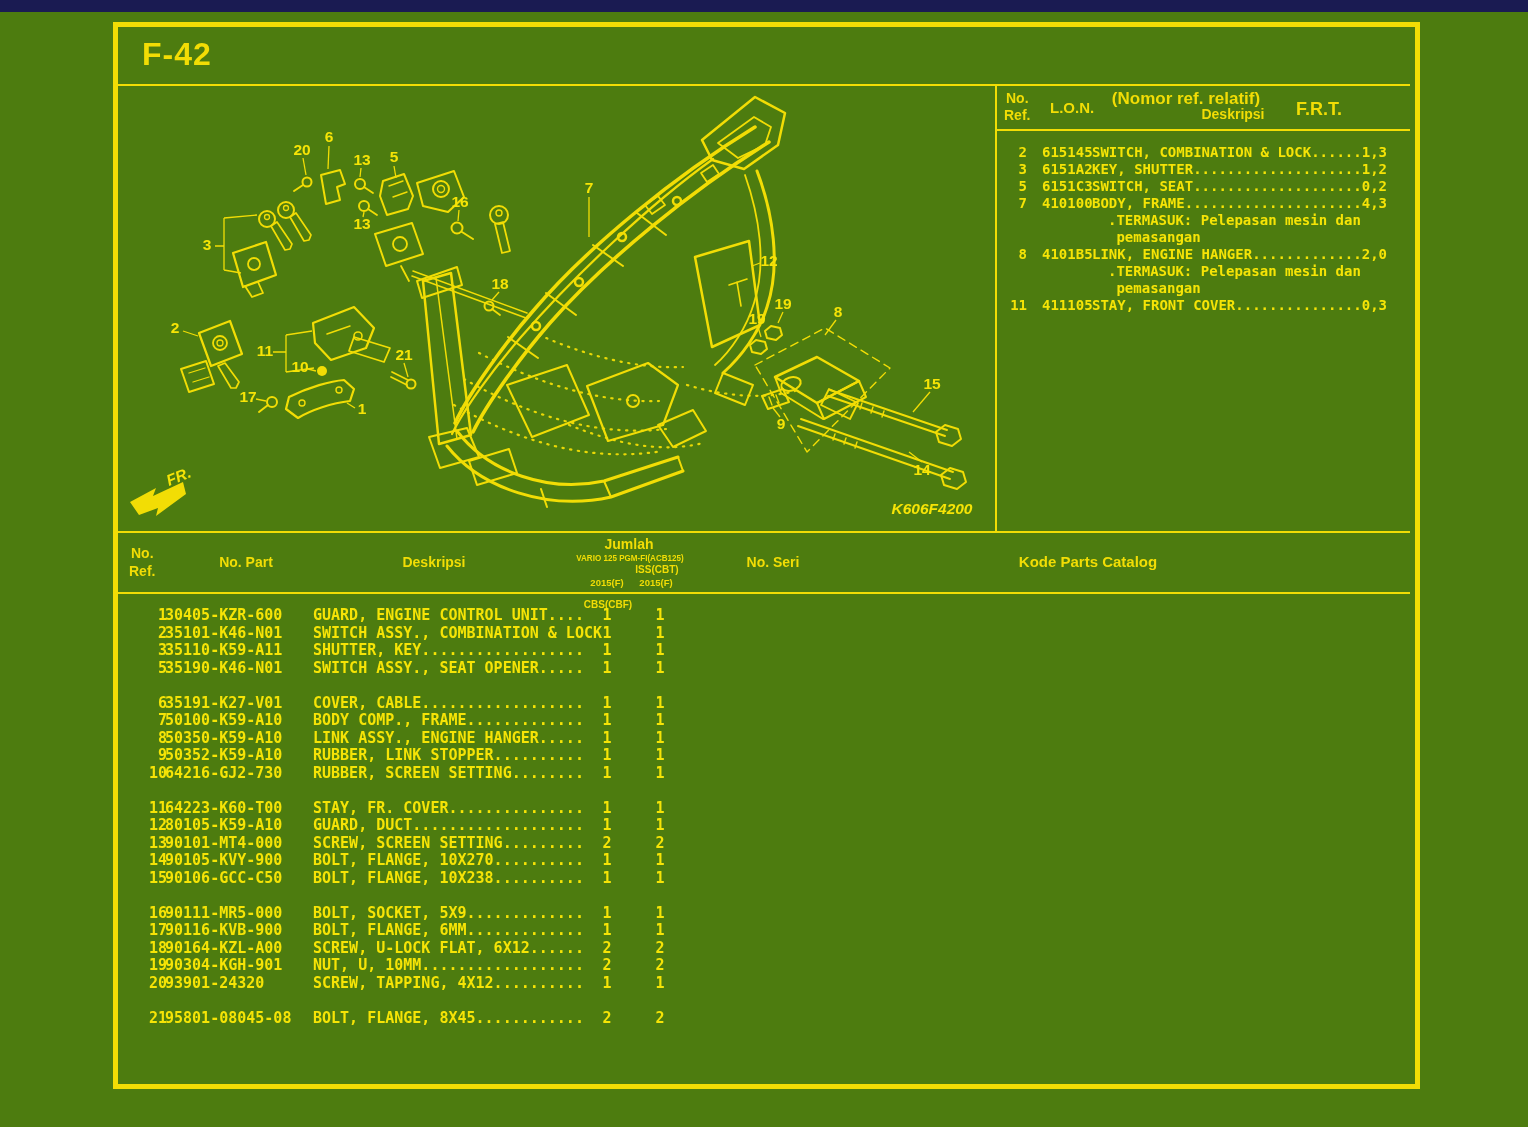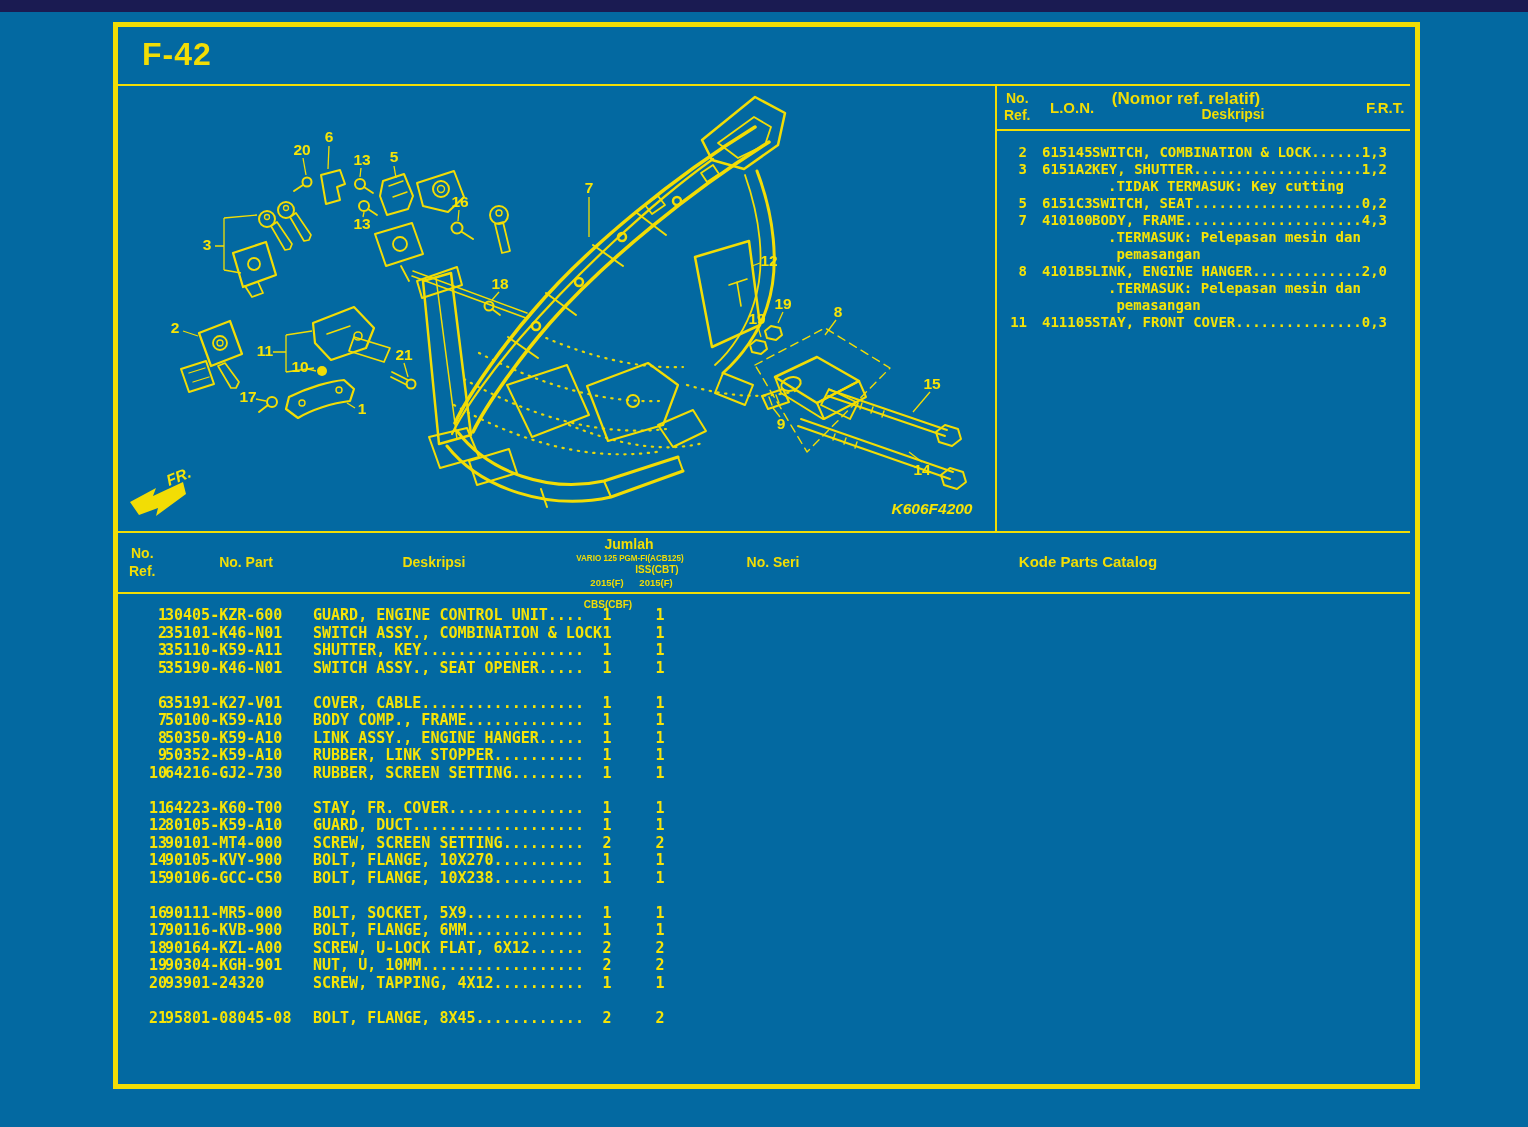--- a/index.html
+++ b/index.html
@@ -1,16 +1,16 @@
 <!DOCTYPE html>
 <html><head>
 <meta charset="utf-8">
 <style>
   html,body{margin:0;padding:0;background:#2a2b6a;}
-  #page{position:relative;width:1528px;height:1127px;background:#0369a1;overflow:hidden;
+  #page{position:relative;width:1528px;height:1127px;background:#4d7c0f;overflow:hidden;
         font-family:"Liberation Sans",sans-serif;}
   .sans{font-family:"Liberation Sans",sans-serif;font-weight:bold;color:#f2dd05;}
   .mono{font-family:"DejaVu Sans Mono",monospace;font-weight:bold;color:#f6e406;}
   #top-strip{position:absolute;left:0;top:0;width:1528px;height:12px;background:#1a1b52;}
   #frame-border{position:absolute;left:113px;top:22px;width:1297px;height:1057px;
                 border:5px solid #f2dd05;}
   .hline{position:absolute;height:2px;background:#f2dd05;}
   .vline{position:absolute;width:2px;background:#f2dd05;}
   #page-code{position:absolute;left:142px;top:36px;font-size:32px;letter-spacing:1px;}
   #page-title{position:absolute;left:118px;top:38px;width:1292px;text-align:center;
@@ -49,34 +49,31 @@
   <div class="vline" style="left:995px;top:85px;height:447px;"></div>
   <div class="hline" style="left:997px;top:129px;width:413px;"></div>
   <div class="hline" style="left:118px;top:531px;width:1292px;"></div>
   <div class="hline" style="left:118px;top:592px;width:1292px;"></div>
 
   <div class="frt-hdr sans" style="left:1006px;top:90px;">No.</div>
   <div class="frt-hdr sans" style="left:1004px;top:107px;">Ref.</div>
   <div class="frt-hdr sans" style="left:1050px;top:99px;font-size:15px;">L.O.N.</div>
   <div class="frt-hdr sans" style="left:1106px;top:89px;width:160px;text-align:center;font-size:17px;">(Nomor ref. relatif)</div>
   <div class="frt-hdr sans" style="left:1153px;top:106px;width:160px;text-align:center;">Deskripsi</div>
-  <div class="frt-hdr sans" style="left:1366px;top:99px;font-size:15px;">F.R.T.</div>
+  <div class="frt-hdr sans" style="left:1296px;top:99px;font-size:18px;">F.R.T.</div>
   <div id="frt-rows" class="mono">
       <div class="frt-row">
         <span class="frt-ref">2</span>
         <span class="frt-lon">615145</span>
         <span class="frt-text">SWITCH, COMBINATION &amp; LOCK......1,3</span>
       </div>
       <div class="frt-row">
         <span class="frt-ref">3</span>
         <span class="frt-lon">6151A2</span>
         <span class="frt-text">KEY, SHUTTER....................1,2</span>
-      </div>
-      <div class="frt-row">
-        <span class="frt-note">.TIDAK TERMASUK: Key cutting</span>
       </div>
       <div class="frt-row">
         <span class="frt-ref">5</span>
         <span class="frt-lon">6151C3</span>
         <span class="frt-text">SWITCH, SEAT....................0,2</span>
       </div>
       <div class="frt-row">
         <span class="frt-ref">7</span>
         <span class="frt-lon">410100</span>
         <span class="frt-text">BODY, FRAME.....................4,3</span>

